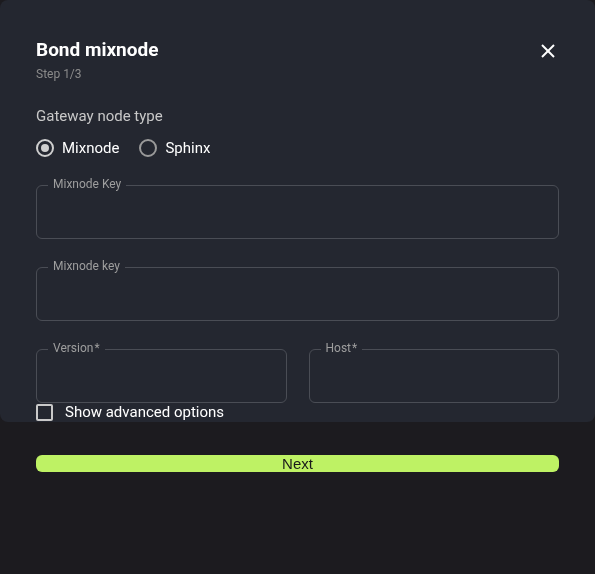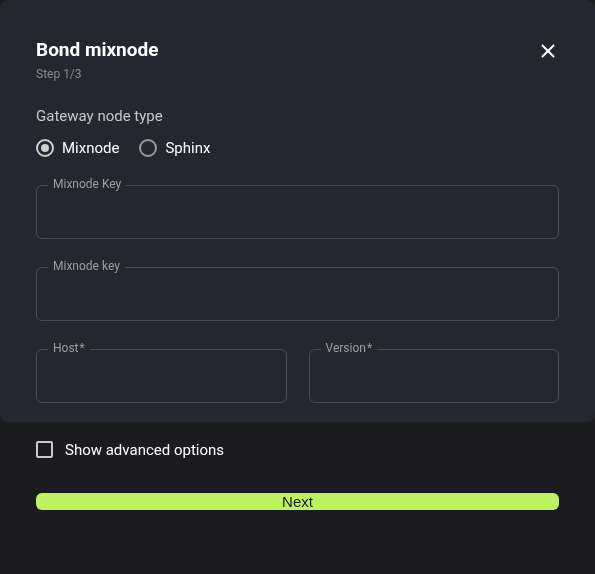--- a/index.html
+++ b/index.html
@@ -118,23 +118,22 @@
     padding: 0 5px;
     font-size: 12px;
     color: #9e9e9e;
   }
   .req {
     color: #9e9e9e;
     margin-left: 1px;
   }
   .checkbox-row {
     display: flex;
-    align-items: flex-start;
+    align-items: center;
     gap: 12px;
-    margin-top: 38px;
     cursor: pointer;
   }
   .checkbox-box {
     width: 17px;
     height: 17px;
     border: 2px solid #c9c9c9;
     border-radius: 2px;
   }
   .checkbox-label {
     font-size: 15px;
@@ -194,27 +193,27 @@
     </div>
 
     <div class="field">
       <label class="field-label">Mixnode key</label>
       <input class="field-input" type="text" value="" style="">
     </div>
 
     <div class="field-row">
       <div class="field">
         <label class="field-label">
-          <span>Host</span><span class="req">*</span>
+          <span>Version</span><span class="req">*</span>
         </label>
         <input class="field-input" type="text" value="" style="">
       </div>
       <div class="field">
         <label class="field-label">
-          <span>Version</span><span class="req">*</span>
+          <span>Host</span><span class="req">*</span>
         </label>
         <input class="field-input" type="text" value="" style="">
       </div>
     </div>
 
   </div>
 
   <div class="checkbox-row">
     <span class="checkbox-box"></span>
     <span class="checkbox-label">Show advanced options</span>

